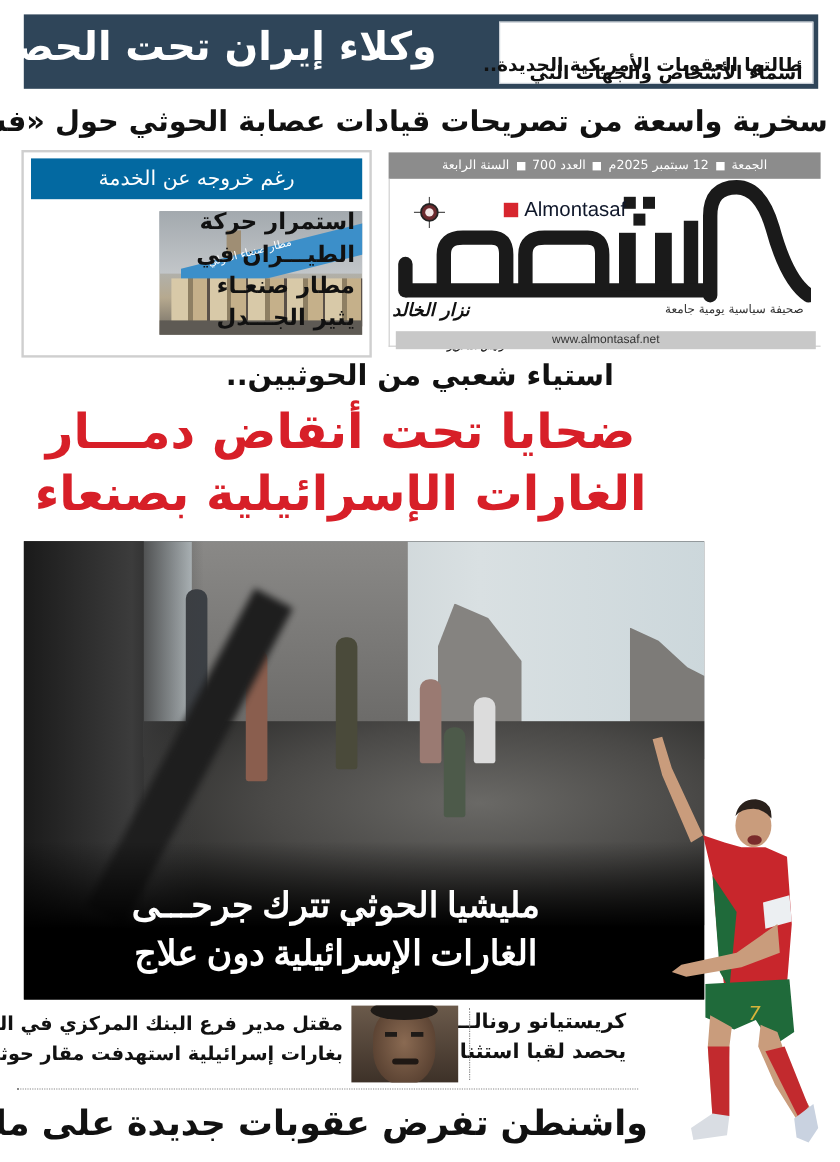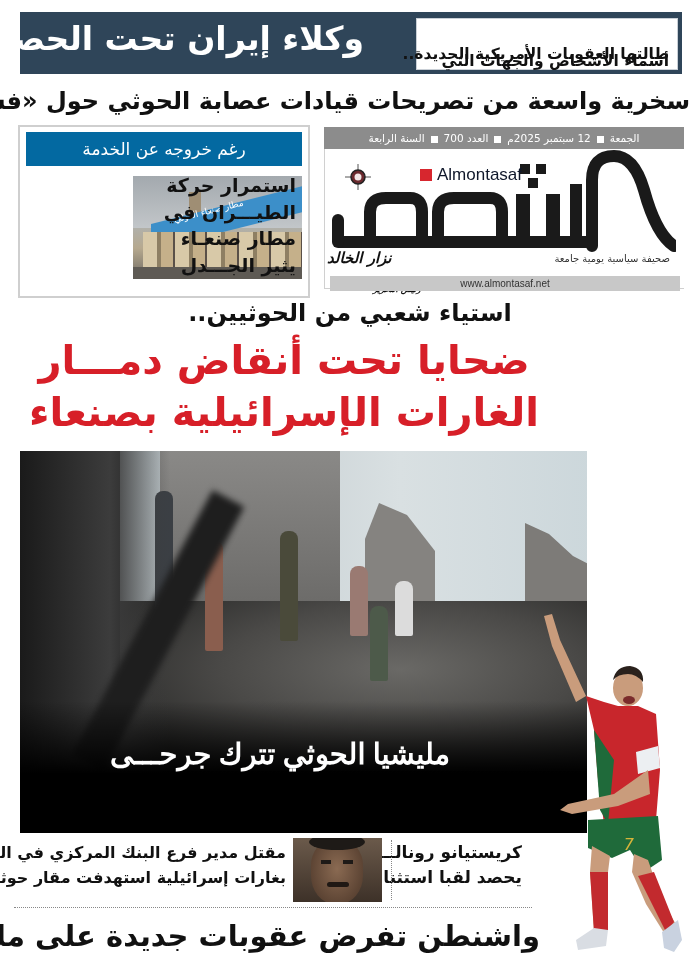--- a/index.html
+++ b/index.html
@@ -162,20 +162,21 @@
   <div class="mp-person" style="left:135px;top:40px;height:120px;"></div>
   <div class="mp-person" style="left:185px;top:90px;height:110px;background:#8a5e4e;"></div>
   <div class="mp-person" style="left:260px;top:80px;height:110px;background:#4a4a3a;"></div>
   <div class="mp-person" style="left:330px;top:115px;height:70px;background:#9a7a72;"></div>
   <div class="mp-person" style="left:350px;top:155px;height:75px;background:#4d5a4a;"></div>
   <div class="mp-person" style="left:375px;top:130px;height:55px;background:#dcdcdc;"></div>
   <div class="mp-left-dark"></div>
   <div class="mp-diag"></div>
   <div class="mp-bottom-fade"></div>
   <div class="mp-caption-1">مليشيا الحوثي تترك جرحـــى</div>
+  <div class="mp-caption-2">الغارات الإسرائيلية دون علاج</div>
 </div>
 
 <svg class="abs player" viewBox="0 0 145 345">
 
   <path d="M6 6 L14 4 L22 30 L48 86 L38 92 L14 36 Z" fill="#c99c7c"></path>
 
   <ellipse cx="90" cy="78" rx="15" ry="18" fill="#c99c7c"></ellipse>
   <path d="M75 70 Q78 56 92 56 Q106 58 105 72 Q98 64 90 64 Q80 64 75 70 Z" fill="#2a211c"></path>
   <ellipse cx="91" cy="90" rx="6" ry="4" fill="#7a2b2b"></ellipse>
 

